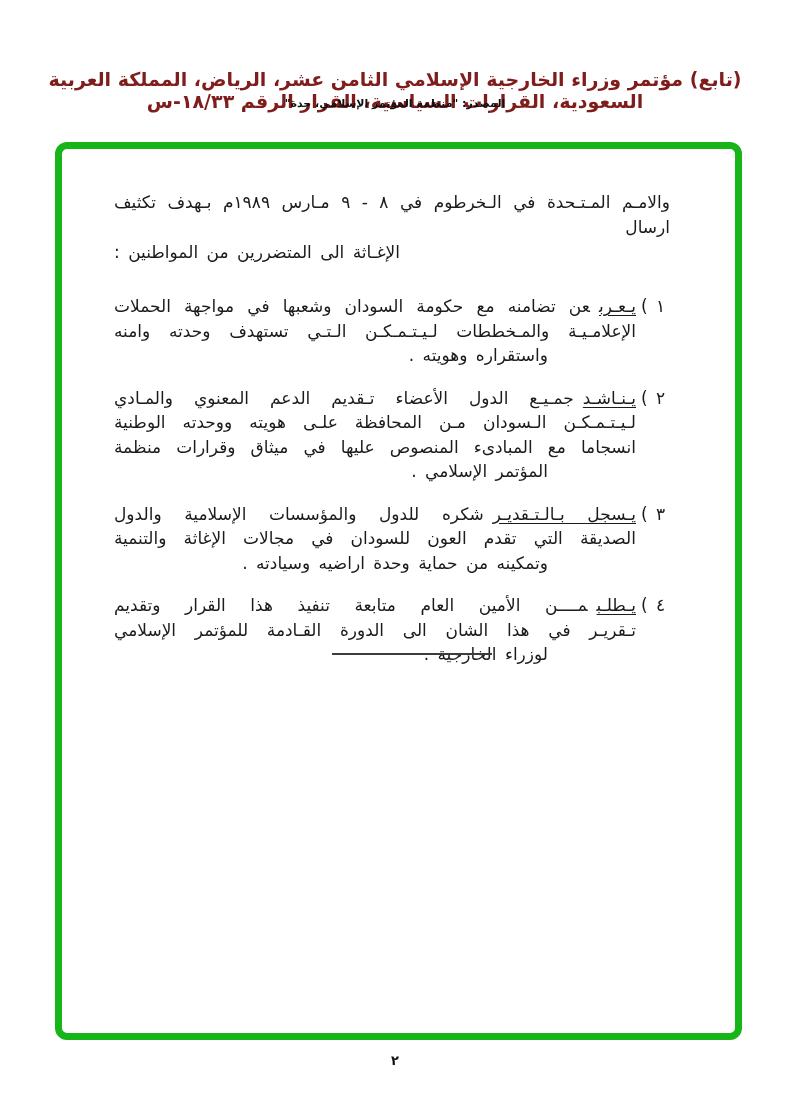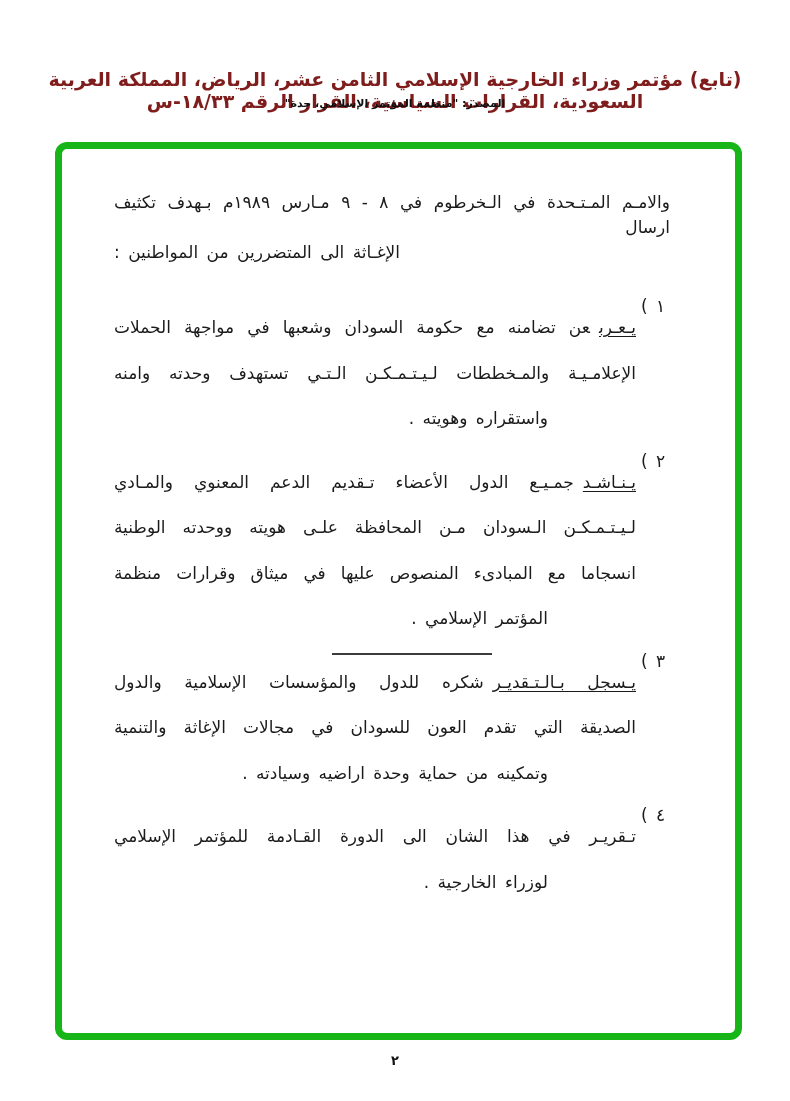--- a/index.html
+++ b/index.html
@@ -49,21 +49,21 @@
   .intro .line-end  { text-align: left; }
 
   .item { display: flex; margin-top: 18px; line-height: 24.5px; }
   .item.first { margin-top: 29px; }
   .item-num {
     flex: 0 0 34px; width: 34px;
     direction: ltr; text-align: center;
     white-space: nowrap;
   }
   .item-lines { flex: 1 1 auto; min-width: 0; }
-  .line { text-align: justify; text-align-last: justify; margin-top: 21px; }
+  .line { text-align: justify; text-align-last: justify; }
   .line.last { text-align: right; text-align-last: right; padding-left: 0; padding-right: 88px; }
   .lead { text-decoration: underline; text-underline-offset: 3px; margin-left: 9px; }
 
   .separator {
     position: absolute; left: 332px; top: 653px;
     width: 160px; height: 2px; background: #3c3c3c;
   }
 
   .page-number {
     position: absolute; top: 1053px; left: 0; width: 790px;
@@ -113,20 +113,21 @@
       <div class="item-lines">
         <div class="line"><span class="lead">يـسجل بـالـتـقديـر</span><span>شكره للدول والمؤسسات الإسلامية والدول</span></div>
         <div class="line">الصديقة التي تقدم العون للسودان في مجالات الإغاثة والتنمية</div>
         <div class="line last">وتمكينه من حماية وحدة اراضيه وسيادته .</div>
       </div>
     </div>
 
     <div class="item">
       <span class="item-num" dir="ltr">( ٤</span>
       <div class="item-lines">
+        <div class="line"><span class="lead">يـطلـب</span><span>مــــن الأمين العام متابعة تنفيذ هذا القرار وتقديم</span></div>
         <div class="line">تـقريـر في هذا الشان الى الدورة القـادمة للمؤتمر الإسلامي</div>
         <div class="line last">لوزراء الخارجية .</div>
       </div>
     </div>
 
   </div>
 
   <div class="separator"></div>
 
   <div class="page-number">٢</div>

